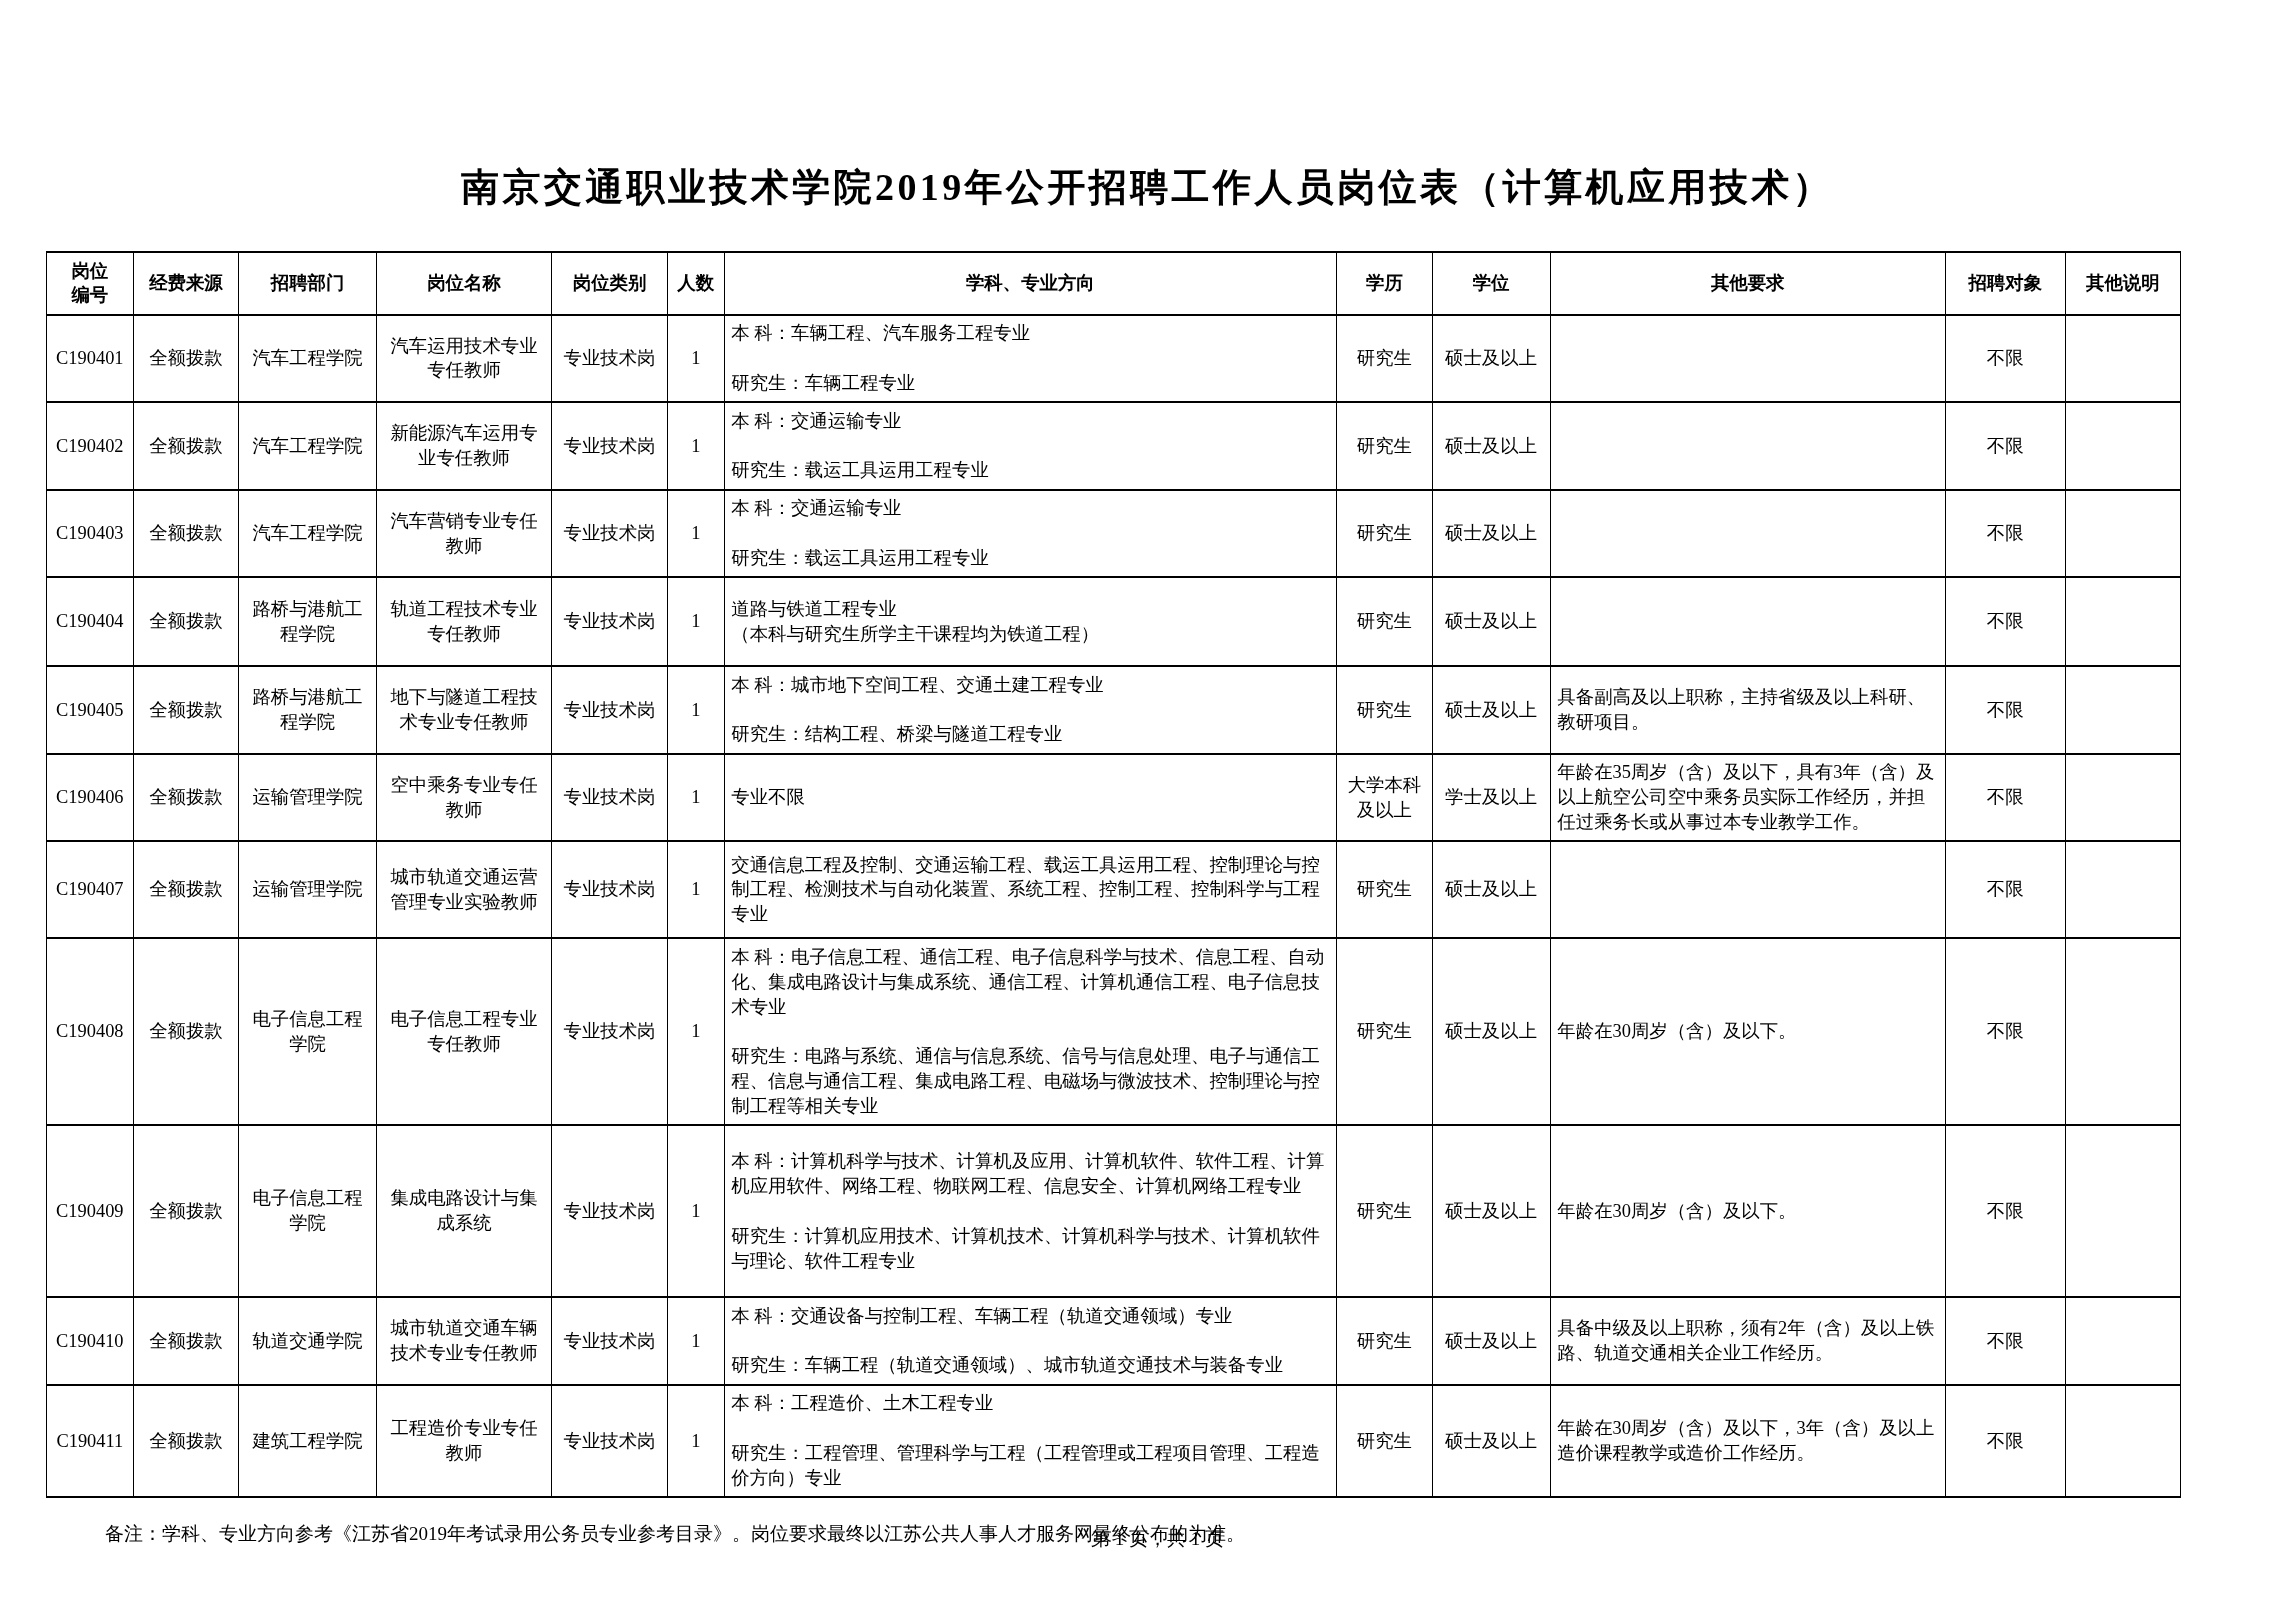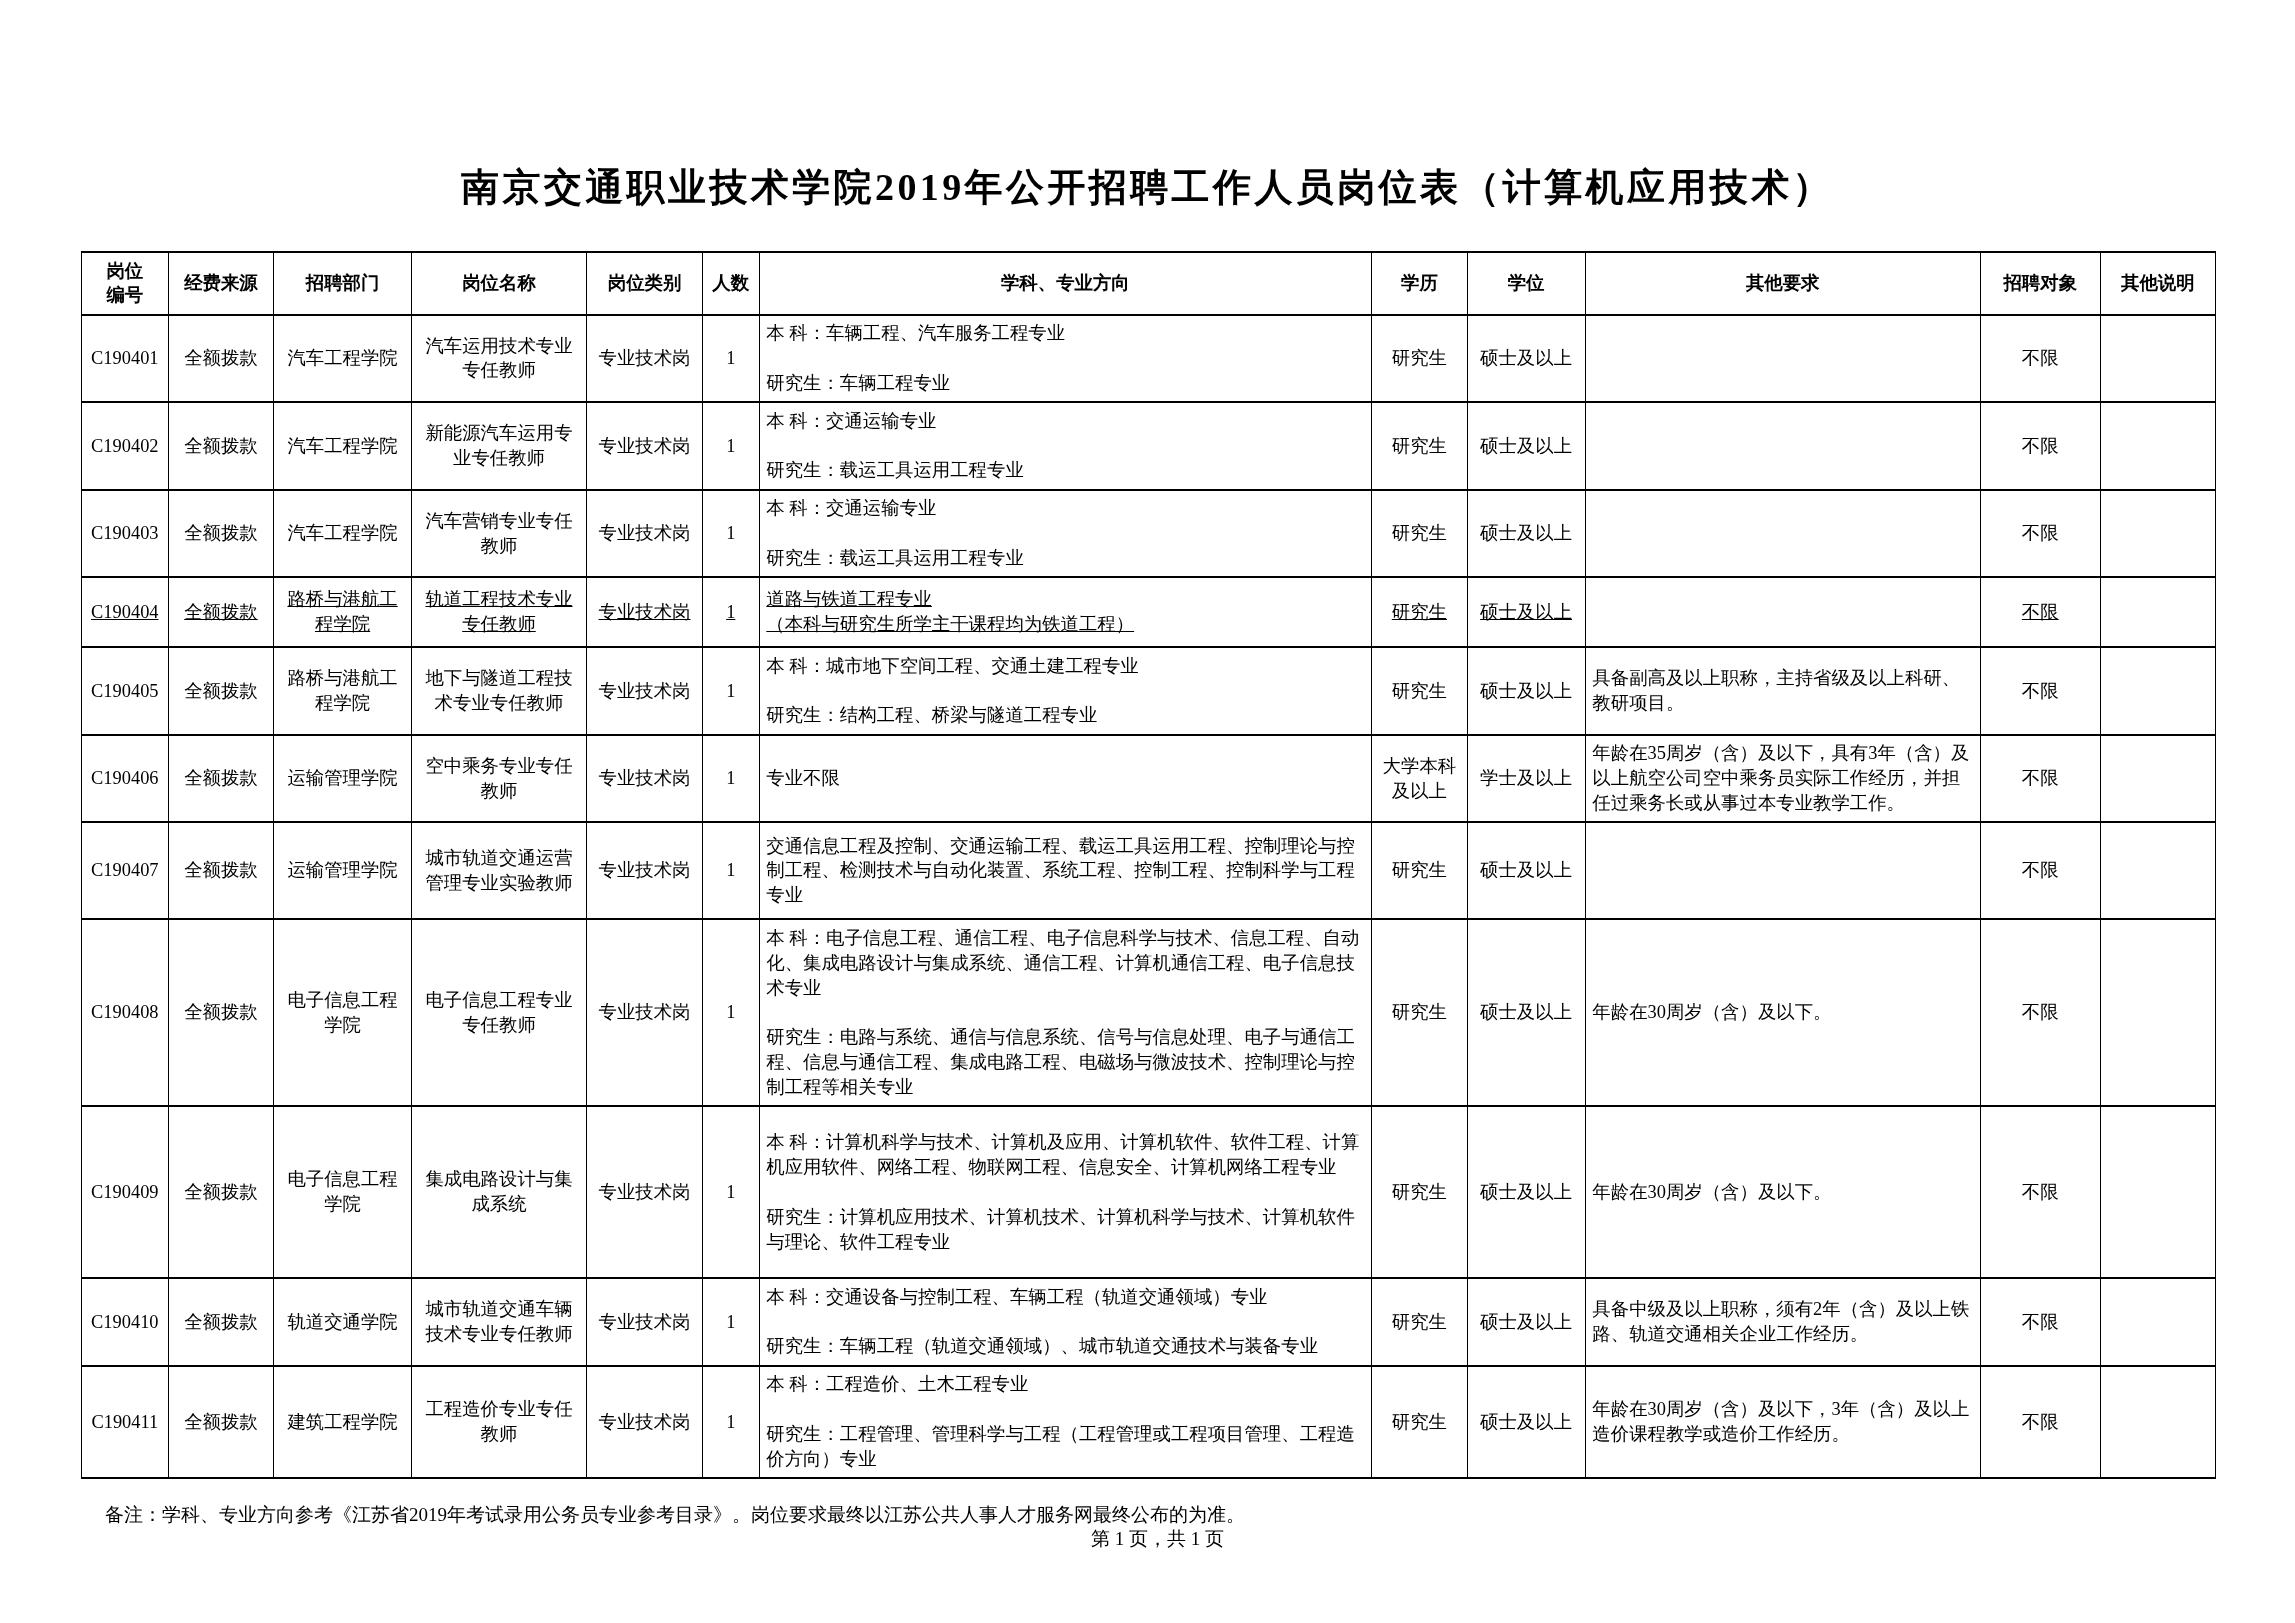--- a/index.html
+++ b/index.html
@@ -14,21 +14,21 @@
   }
   .title {
     padding-top: 168px;
     text-align: center;
     font-size: 38px;
     font-weight: bold;
     letter-spacing: 3.4px;
     line-height: 1;
   }
   table.positions {
-    margin: 45px 0 0 81px;
+    margin: 45px 0 0 46px;
     width: 2135px;
     border-collapse: collapse;
     table-layout: fixed;
   }
   th, td {
     border: 1.4px solid #000;
     border-top-width: 2.7px;
     border-bottom-width: 2.7px;
     font-size: 18.4px;
     line-height: 1.35;
@@ -40,21 +40,21 @@
   }
   thead th {
     border-top-width: 2px;
     font-weight: bold;
     height: 61px;
   }
   td.left { text-align: left; }
   tbody tr:nth-child(1)  { height: 79px; }
   tbody tr:nth-child(2)  { height: 85px; }
   tbody tr:nth-child(3)  { height: 85px; }
-  tbody tr:nth-child(4)  { height: 70px; text-decoration: underline; }
+  tbody tr:nth-child(4)  { height: 89px; }
   tbody tr:nth-child(5)  { height: 83px; }
   tbody tr:nth-child(6)  { height: 86px; }
   tbody tr:nth-child(7)  { height: 97px; }
   tbody tr:nth-child(8)  { height: 183px; }
   tbody tr:nth-child(9)  { height: 172px; }
   tbody tr:nth-child(10) { height: 76px; }
   tbody tr:nth-child(11) { height: 93px; }
   .note {
     margin: 23px 0 0 105px;
     font-size: 19px;

